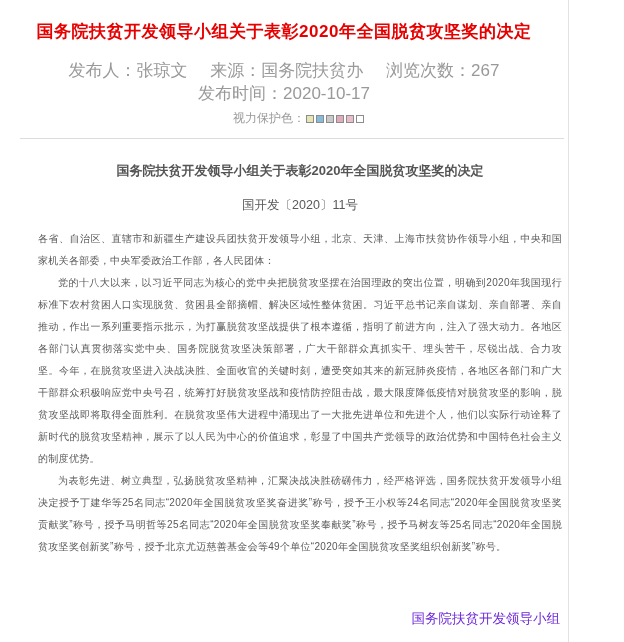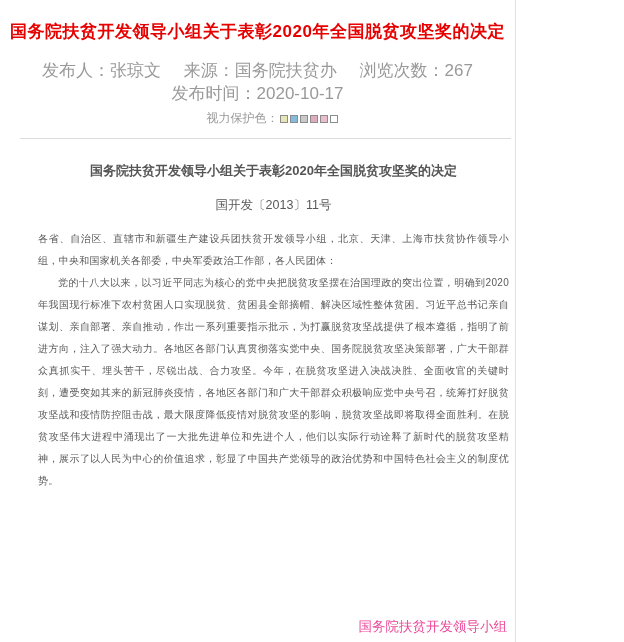--- a/index.html
+++ b/index.html
@@ -3,21 +3,21 @@
 <meta charset="utf-8">
 <style>
   * { margin: 0; padding: 0; box-sizing: border-box; }
   html, body {
     width: 624px; height: 642px;
     background: #ffffff;
     font-family: "Liberation Sans", "DejaVu Sans", sans-serif;
     overflow: hidden;
   }
   .page {
-    width: 516px; height: 642px;
+    width: 569px; height: 642px;
     background: #fff;
     border-right: 1px solid #e2e2e2;
     position: relative;
   }
   
   .page-title {
     padding-top: 20px;
     text-align: center;
     color: #e60000;
     font-size: 17px;
@@ -73,24 +73,24 @@
   .doc p {
     font-size: 10px;
     line-height: 22px;
     text-align: justify;
     letter-spacing: 0.3px;
   }
   p.salutation { margin-top: 14px; text-indent: 0; }
   p.body-para  { text-indent: 2em; }
   .signature-block {
     position: absolute;
-    right: 8px; bottom: 2px;
+    right: 8px; bottom: 10px;
     text-align: right;
     font-size: 13.5px;
-    color: #ec4899;
+    color: #6d28d9;
     line-height: 27px;
   }
 </style>
 </head>
 <body>
 
 <div class="page">
 
   <h1 class="page-title">国务院扶贫开发领导小组关于表彰2020年全国脱贫攻坚奖的决定</h1>
 
@@ -102,24 +102,25 @@
   </div>
 
   <div class="eye-line">
     <span>视力保护色：</span><span class="swatch" style="background-color: rgb(229, 229, 182);"></span><span class="swatch" style="background-color: rgb(133, 188, 220);"></span><span class="swatch" style="background-color: rgb(201, 201, 201);"></span><span class="swatch" style="background-color: rgb(226, 171, 188);"></span><span class="swatch" style="background-color: rgb(234, 189, 202);"></span><span class="swatch" style="background-color: rgb(255, 255, 255);"></span>
   </div>
 
   <hr class="divider">
 
   <div class="doc">
     <h2 class="doc-title">国务院扶贫开发领导小组关于表彰2020年全国脱贫攻坚奖的决定</h2>
-    <div class="doc-number">国开发〔2013〕11号</div>
+    <div class="doc-number">国开发〔2020〕11号</div>
 
     <p class="salutation">各省、自治区、直辖市和新疆生产建设兵团扶贫开发领导小组，北京、天津、上海市扶贫协作领导小组，中央和国家机关各部委，中央军委政治工作部，各人民团体：</p>
     <p class="body-para">党的十八大以来，以习近平同志为核心的党中央把脱贫攻坚摆在治国理政的突出位置，明确到2020年我国现行标准下农村贫困人口实现脱贫、贫困县全部摘帽、解决区域性整体贫困。习近平总书记亲自谋划、亲自部署、亲自推动，作出一系列重要指示批示，为打赢脱贫攻坚战提供了根本遵循，指明了前进方向，注入了强大动力。各地区各部门认真贯彻落实党中央、国务院脱贫攻坚决策部署，广大干部群众真抓实干、埋头苦干，尽锐出战、合力攻坚。今年，在脱贫攻坚进入决战决胜、全面收官的关键时刻，遭受突如其来的新冠肺炎疫情，各地区各部门和广大干部群众积极响应党中央号召，统筹打好脱贫攻坚战和疫情防控阻击战，最大限度降低疫情对脱贫攻坚的影响，脱贫攻坚战即将取得全面胜利。在脱贫攻坚伟大进程中涌现出了一大批先进单位和先进个人，他们以实际行动诠释了新时代的脱贫攻坚精神，展示了以人民为中心的价值追求，彰显了中国共产党领导的政治优势和中国特色社会主义的制度优势。</p>
+    <p class="body-para">为表彰先进、树立典型，弘扬脱贫攻坚精神，汇聚决战决胜磅礴伟力，经严格评选，国务院扶贫开发领导小组决定授予丁建华等25名同志“2020年全国脱贫攻坚奖奋进奖”称号，授予王小权等24名同志“2020年全国脱贫攻坚奖贡献奖”称号，授予马明哲等25名同志“2020年全国脱贫攻坚奖奉献奖”称号，授予马树友等25名同志“2020年全国脱贫攻坚奖创新奖”称号，授予北京尤迈慈善基金会等49个单位“2020年全国脱贫攻坚奖组织创新奖”称号。</p>
 
   </div>
 
   <div class="signature-block">
     <div>国务院扶贫开发领导小组</div>
   </div>
 
 </div>
 
 </body></html>

